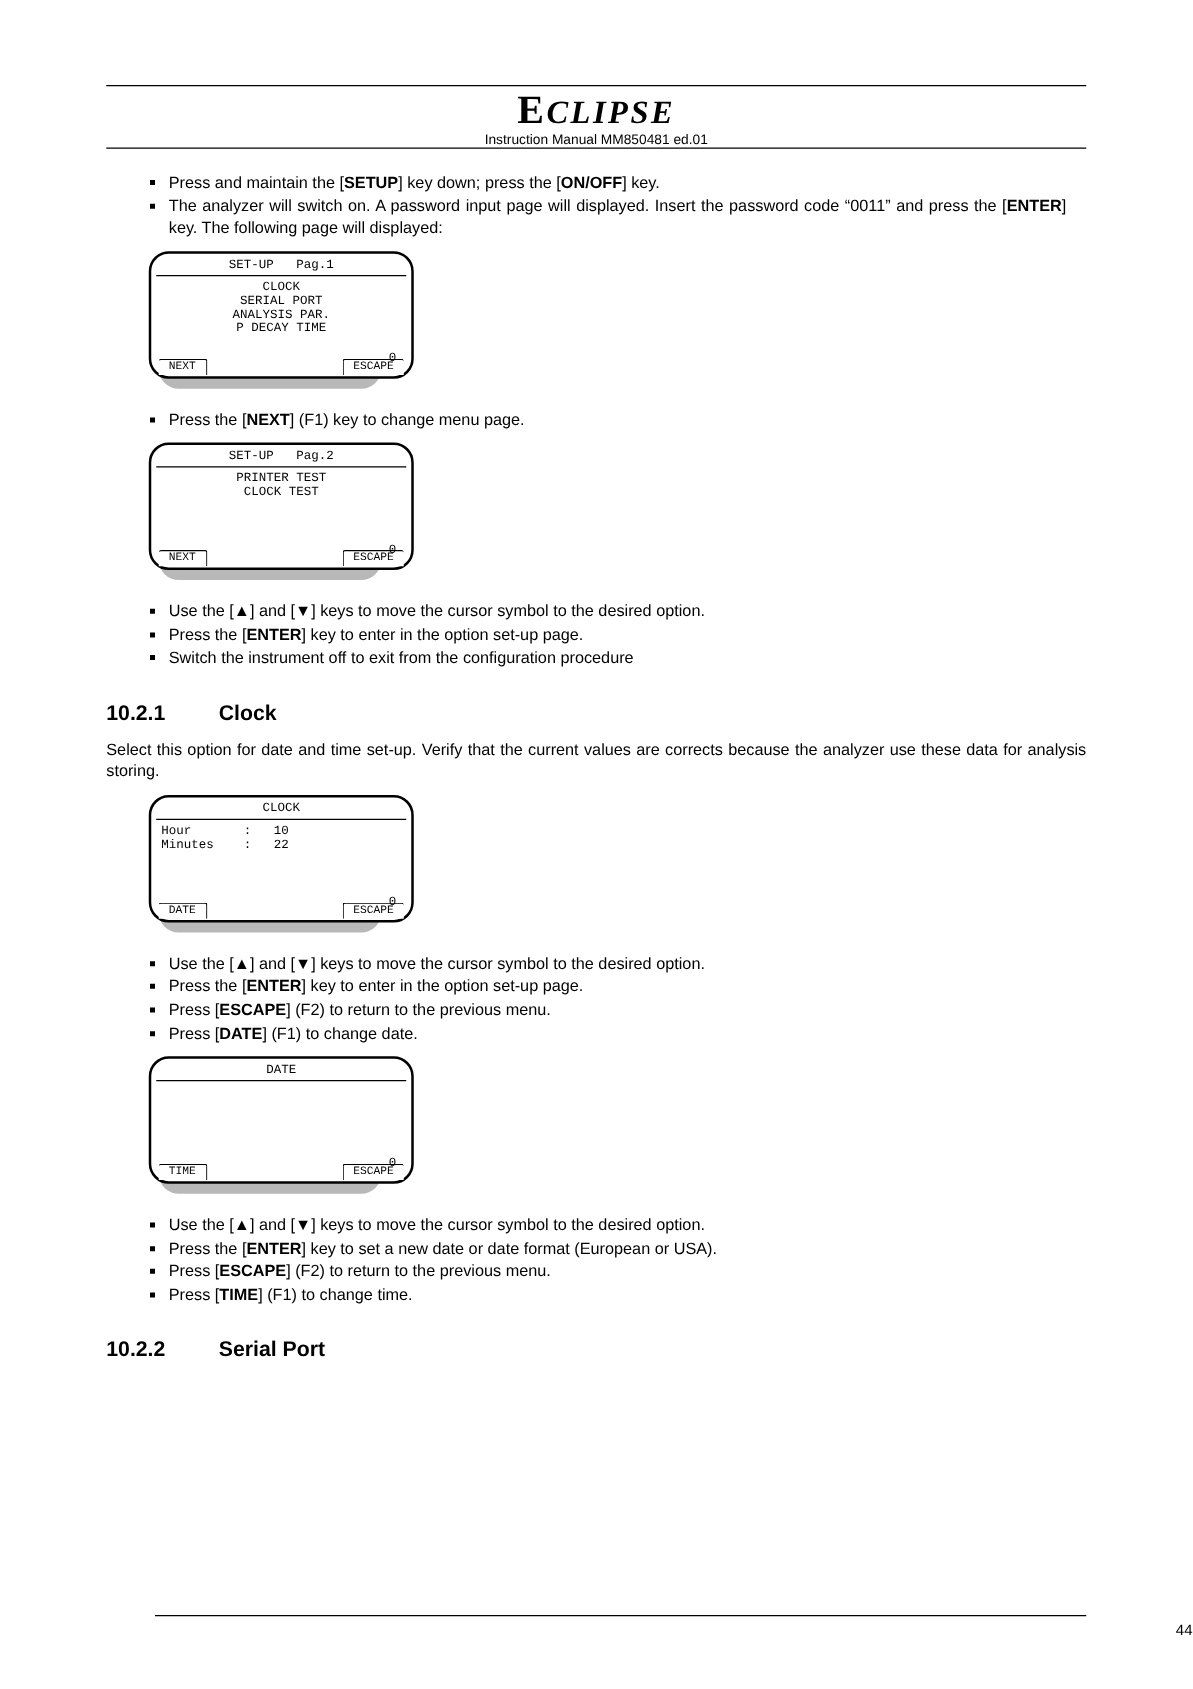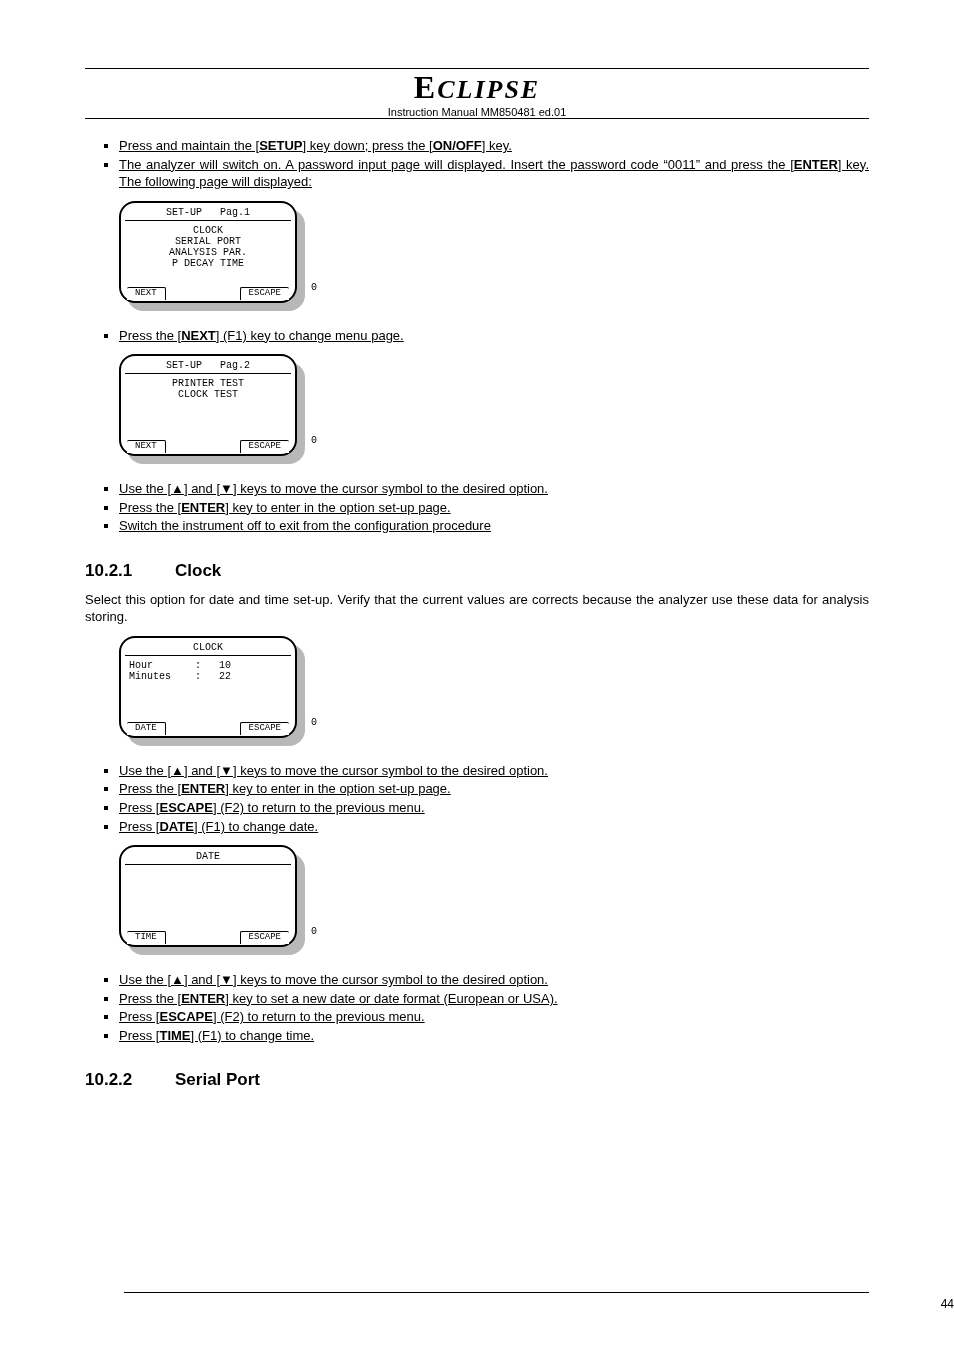--- a/index.html
+++ b/index.html
@@ -44,22 +44,21 @@
     border-top: 1px solid #000;
     margin-top: -2px;
   }
   .content {
     margin-top: 18px;
     text-align: justify;
   }
   ul.sq {
     list-style: square;
     padding-left: 34px;
-    margin: 4px 0;
-    text-decoration: underline;
+    margin: 4px 16px;
   }
   ul.sq li {
     margin: 1px 0;
     line-height: 1.35;
   }
   .bold { font-weight: bold; }
   .section-h {
     font-weight: bold;
     font-size: 17px;
     margin-top: 26px;
@@ -81,21 +80,21 @@
   .lcd-shadow {
     position:absolute;
     left: 8px; top: 8px;
     width: 178px; height: 102px;
     background: #b8b8b8;
     border-radius: 16px;
   }
   .lcd {
     position:absolute;
     left:0; top:0;
-    width: 178px;
+    width: 212px;
     height: 102px;
     border: 2px solid #000;
     border-radius: 16px;
     background: #fff;
     box-sizing: border-box;
     padding: 4px 8px 2px 8px;
     font-family: "Courier New", monospace;
     font-size: 10px;
     line-height: 1.1;
     display: flex;

